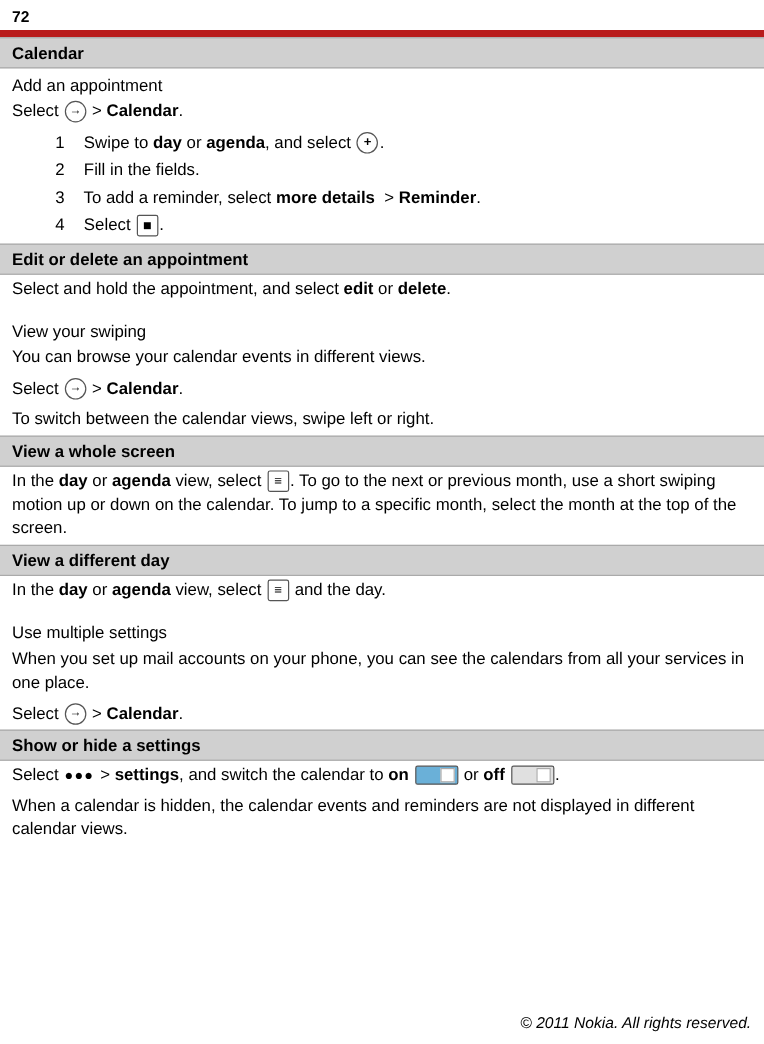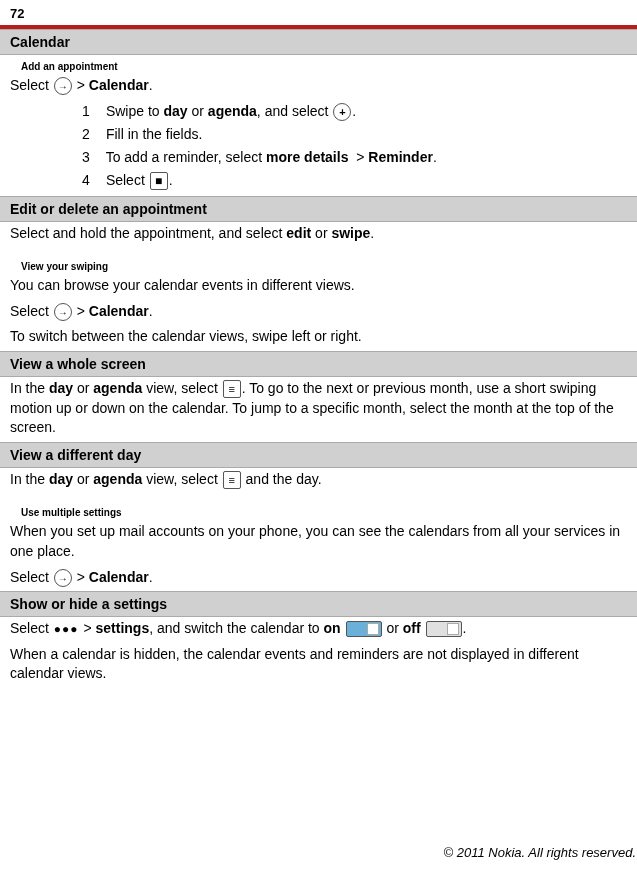--- a/index.html
+++ b/index.html
@@ -9,56 +9,55 @@
       background: #ffffff;
       font-family: Arial, Helvetica, sans-serif;
       font-size: 14px;
       color: #000000;
       position: relative;
     }
     .page-number {
       font-size: 13px;
       font-weight: bold;
       padding: 6px 10px 4px 10px;
-      border-bottom: 4px solid #b91c1c;
+      border-bottom: 6px solid #b91c1c;
     }
     .section-header {
       background: #d0d0d0;
       padding: 4px 10px;
       font-weight: bold;
       font-size: 14px;
       border-top: 1px solid #aaaaaa;
       border-bottom: 1px solid #aaaaaa;
     }
     .sub-header {
-      font-weight: bold;
-      font-size: 10px;
-      padding: 6px 10px 2px 21px;
+      font-weight: normal;
+      font-size: 14px;
+      padding: 6px 10px 2px 10px;
     }
     .body-text {
       padding: 2px 10px 4px 10px;
       font-size: 14px;
       line-height: 1.4;
     }
     .body-text-indent {
       padding: 1px 10px 1px 46px;
       font-size: 14px;
       line-height: 1.5;
-      margin-left: 36px;
     }
     .spacer {
       height: 8px;
     }
     .small-spacer {
       height: 4px;
     }
     .footer {
       position: absolute;
       bottom: 10px;
-      right: 1px;
+      right: 11px;
       font-size: 13px;
       font-style: italic;
     }
     .bold { font-weight: bold; }
     .inline-icon {
       display: inline-block;
       width: 18px;
       height: 18px;
       border: 1.5px solid #555;
       border-radius: 50%;
@@ -195,21 +194,21 @@
   <span class="step-num">4</span>
   Select
   <span class="inline-icon-save">■</span>.
 </div>
 
 <div class="small-spacer"></div>
 
 <div class="section-header">Edit or delete an appointment</div>
 
 <div class="body-text">
-  Select and hold the appointment, and select <span class="bold">edit</span> or <span class="bold">swipe</span>.
+  Select and hold the appointment, and select <span class="bold">edit</span> or <span class="bold">delete</span>.
 </div>
 
 <div class="spacer"></div>
 
 <div class="sub-header">View your swiping</div>
 
 <div class="body-text">
   You can browse your calendar events in different views.
 </div>
 

